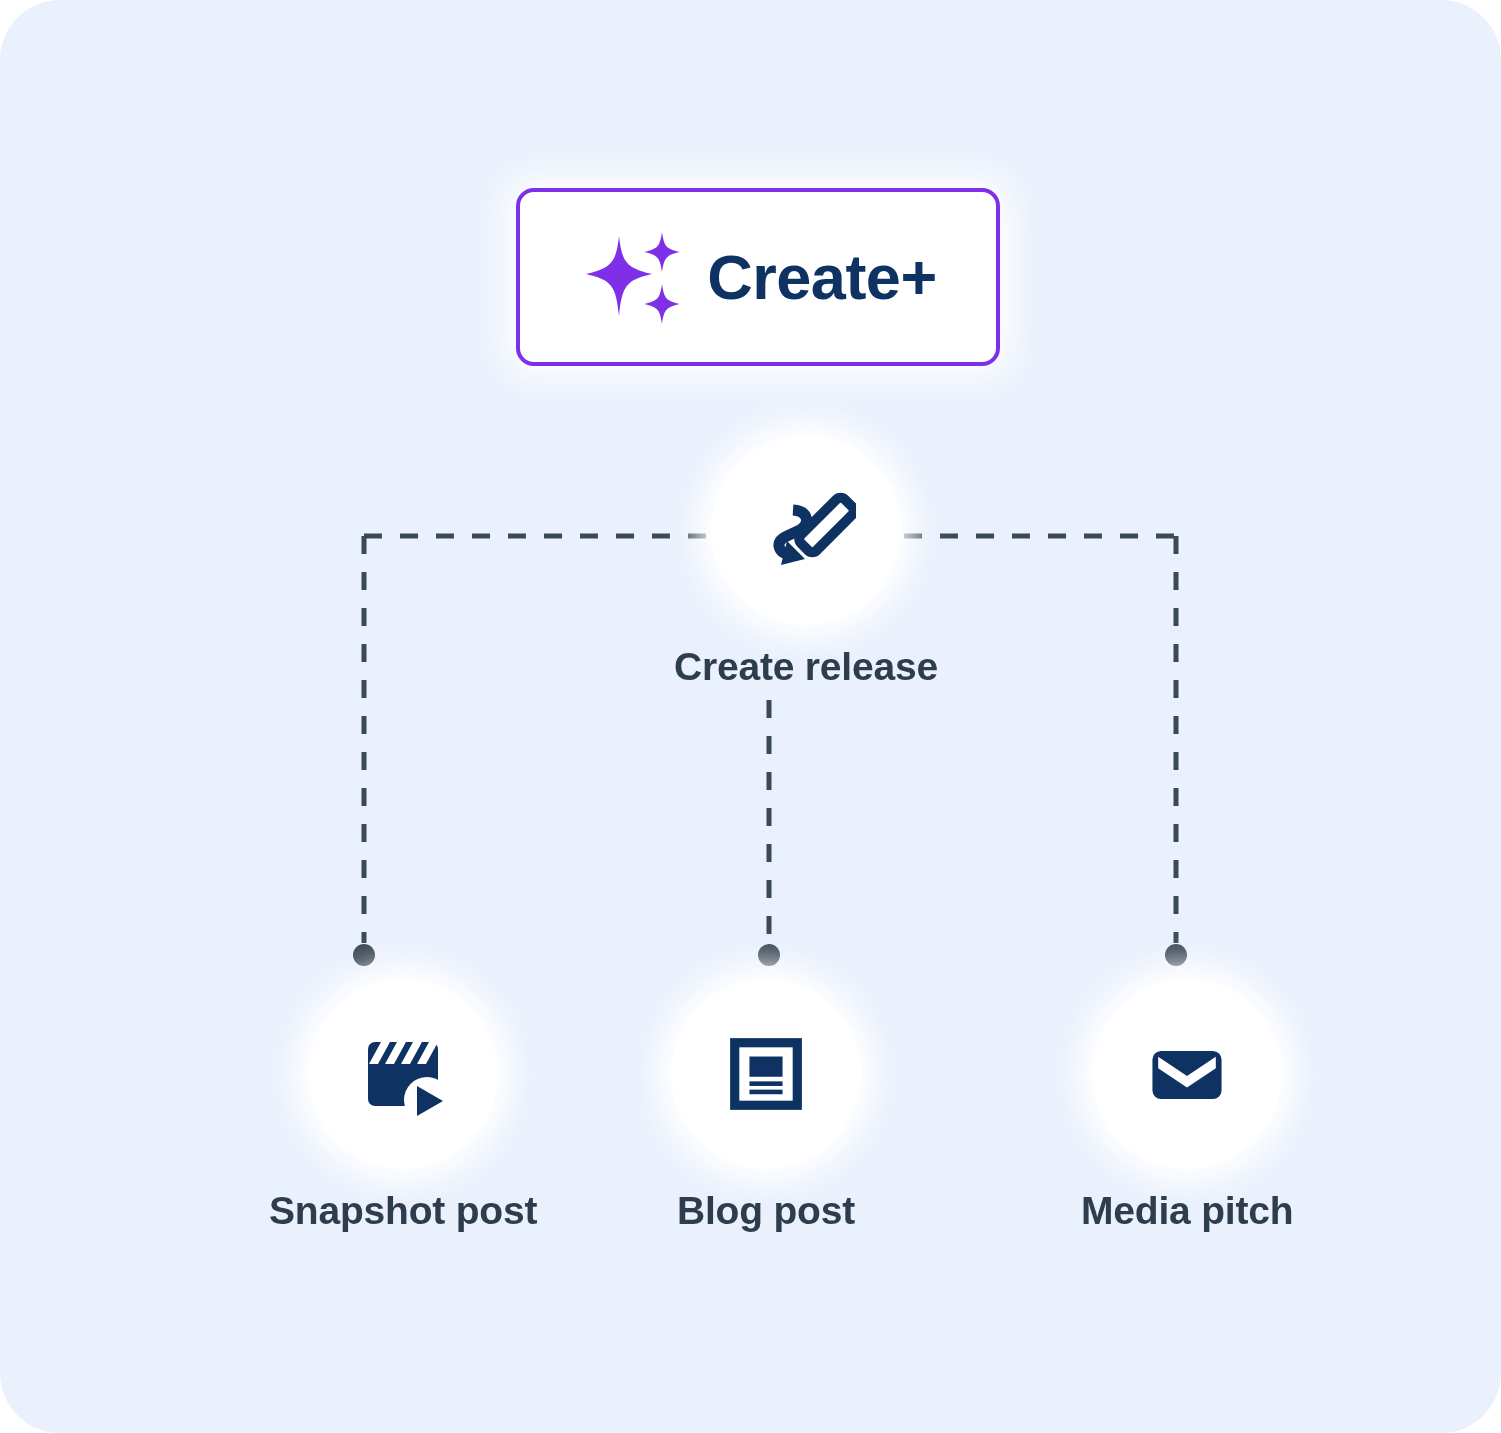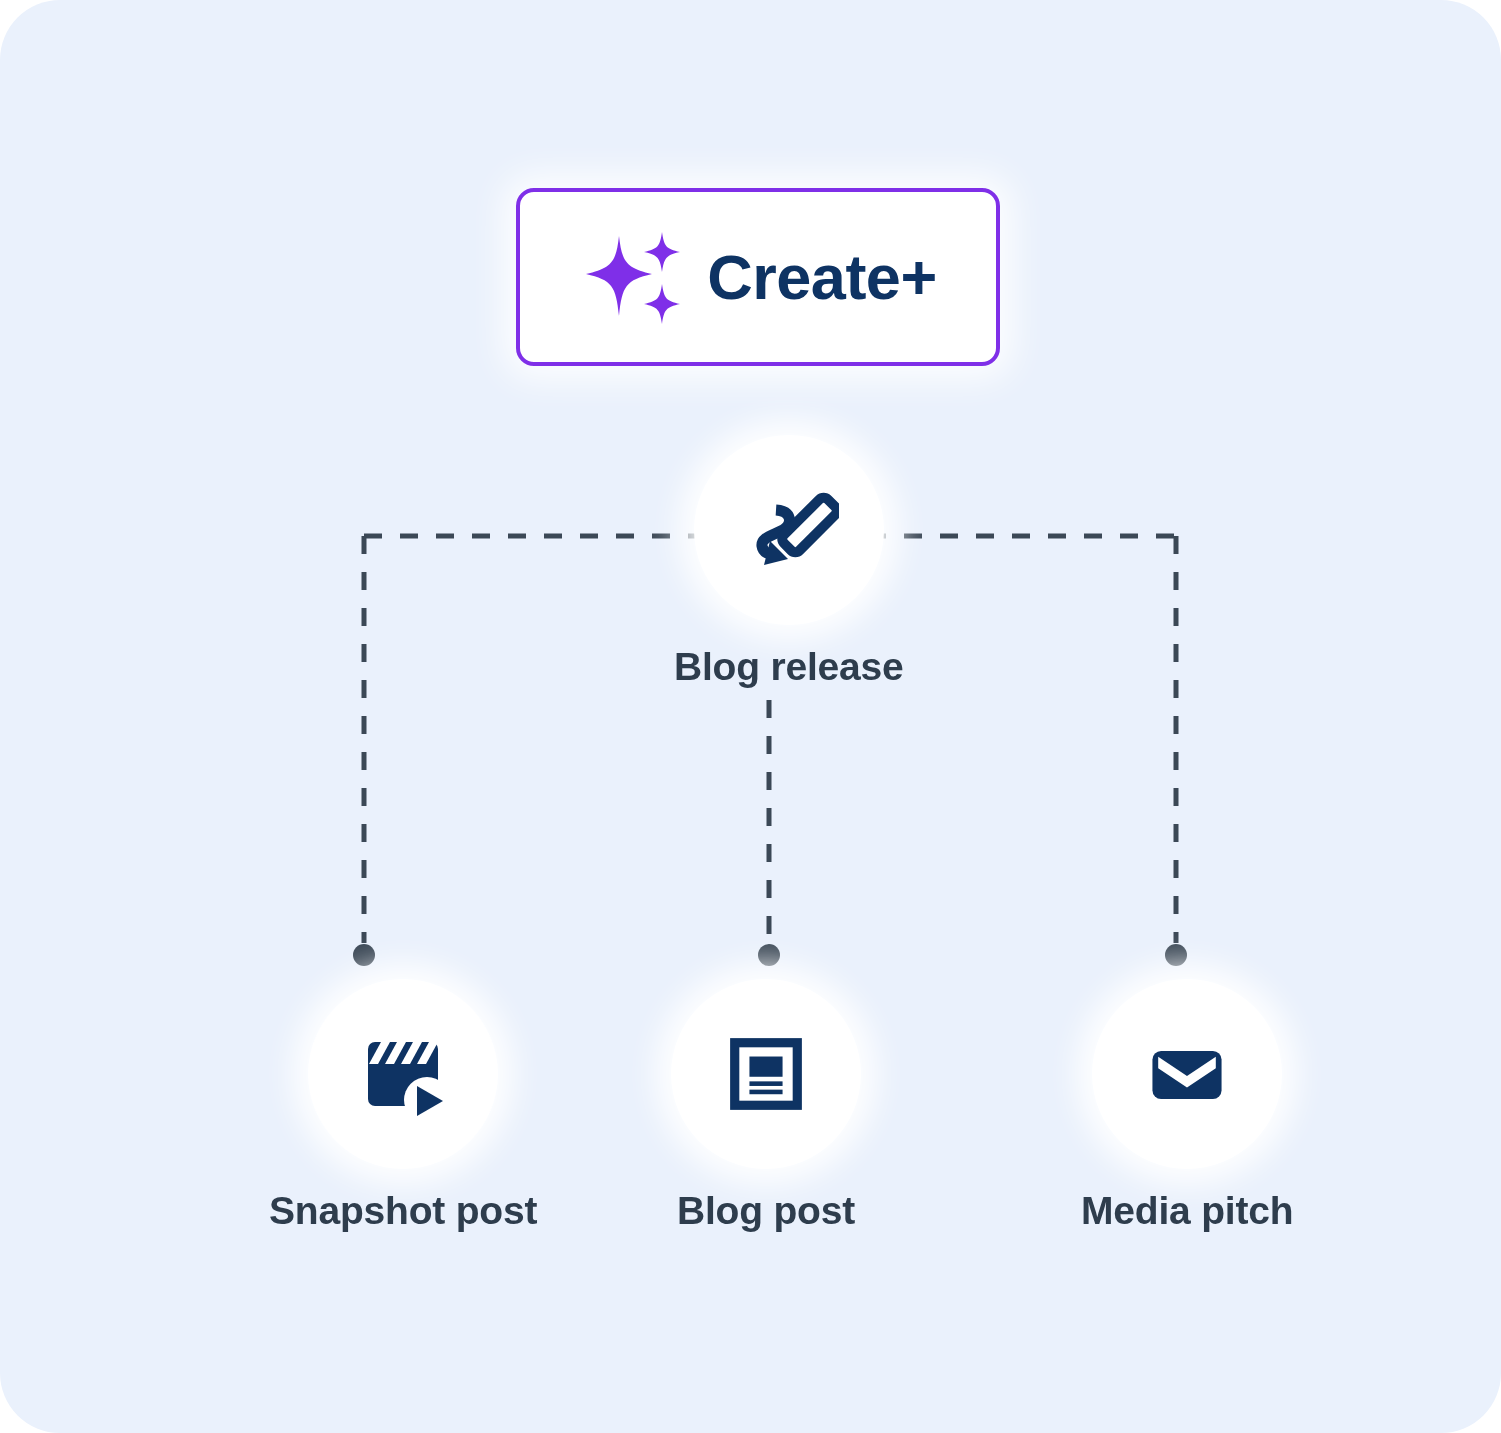--- a/index.html
+++ b/index.html
@@ -145,21 +145,21 @@
           <path fill="none" stroke="#0e3363" stroke-width="11" stroke-linecap="butt" d="M37 30 C53 31 54 44 44 50 C32 56 22 58 23 66 C24 73 31 75 38 75"></path>
 
           <g transform="rotate(-45 62 52)">
             <rect x="42" y="42" width="62" height="22" rx="6" fill="none" stroke="#0e3363" stroke-width="10"></rect>
           </g>
 
           <path fill="#0e3363" d="M25 85 L31 61 L49 79 Z"></path>
         </svg>
       </span>
     </div>
-    <div class="node-label">Blog release</div>
+    <div class="node-label">Create release</div>
   </div>
 
   <div class="node" id="node-video">
     <div class="node-circle">
       <span>
         <svg viewBox="0 0 100 100" width="100" height="100" aria-hidden="true">
           <defs>
             <mask id="clapMask">
               <rect x="0" y="0" width="100" height="100" fill="#fff"></rect>
 

